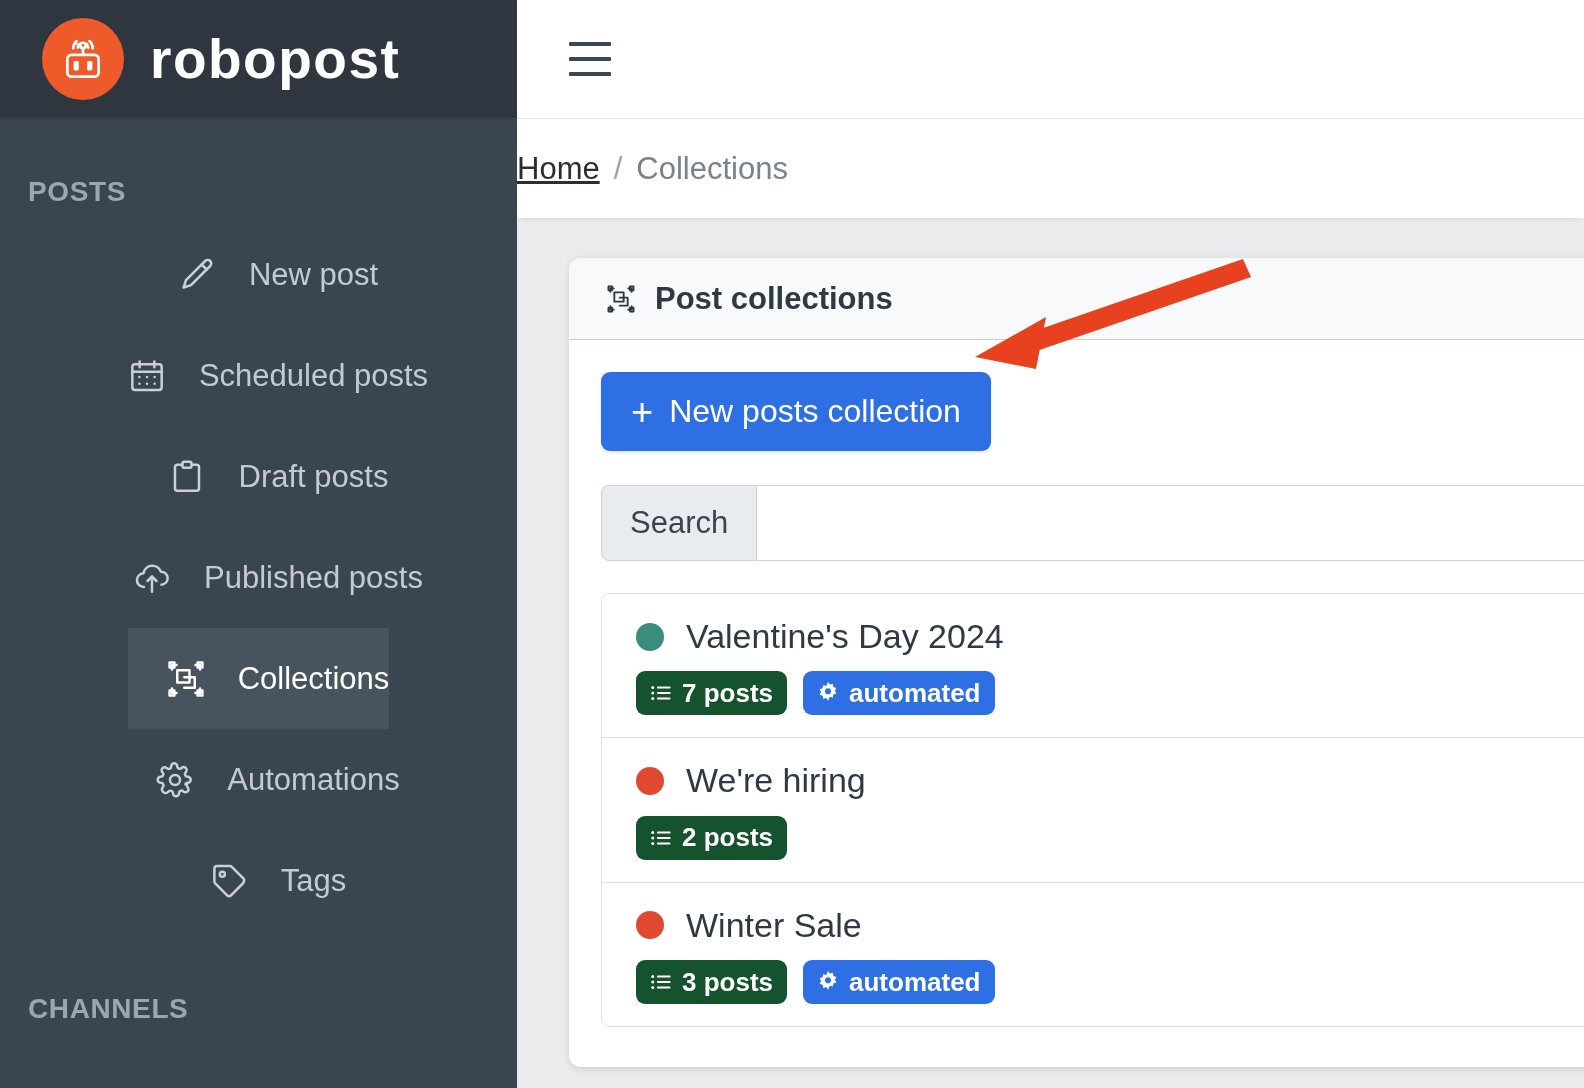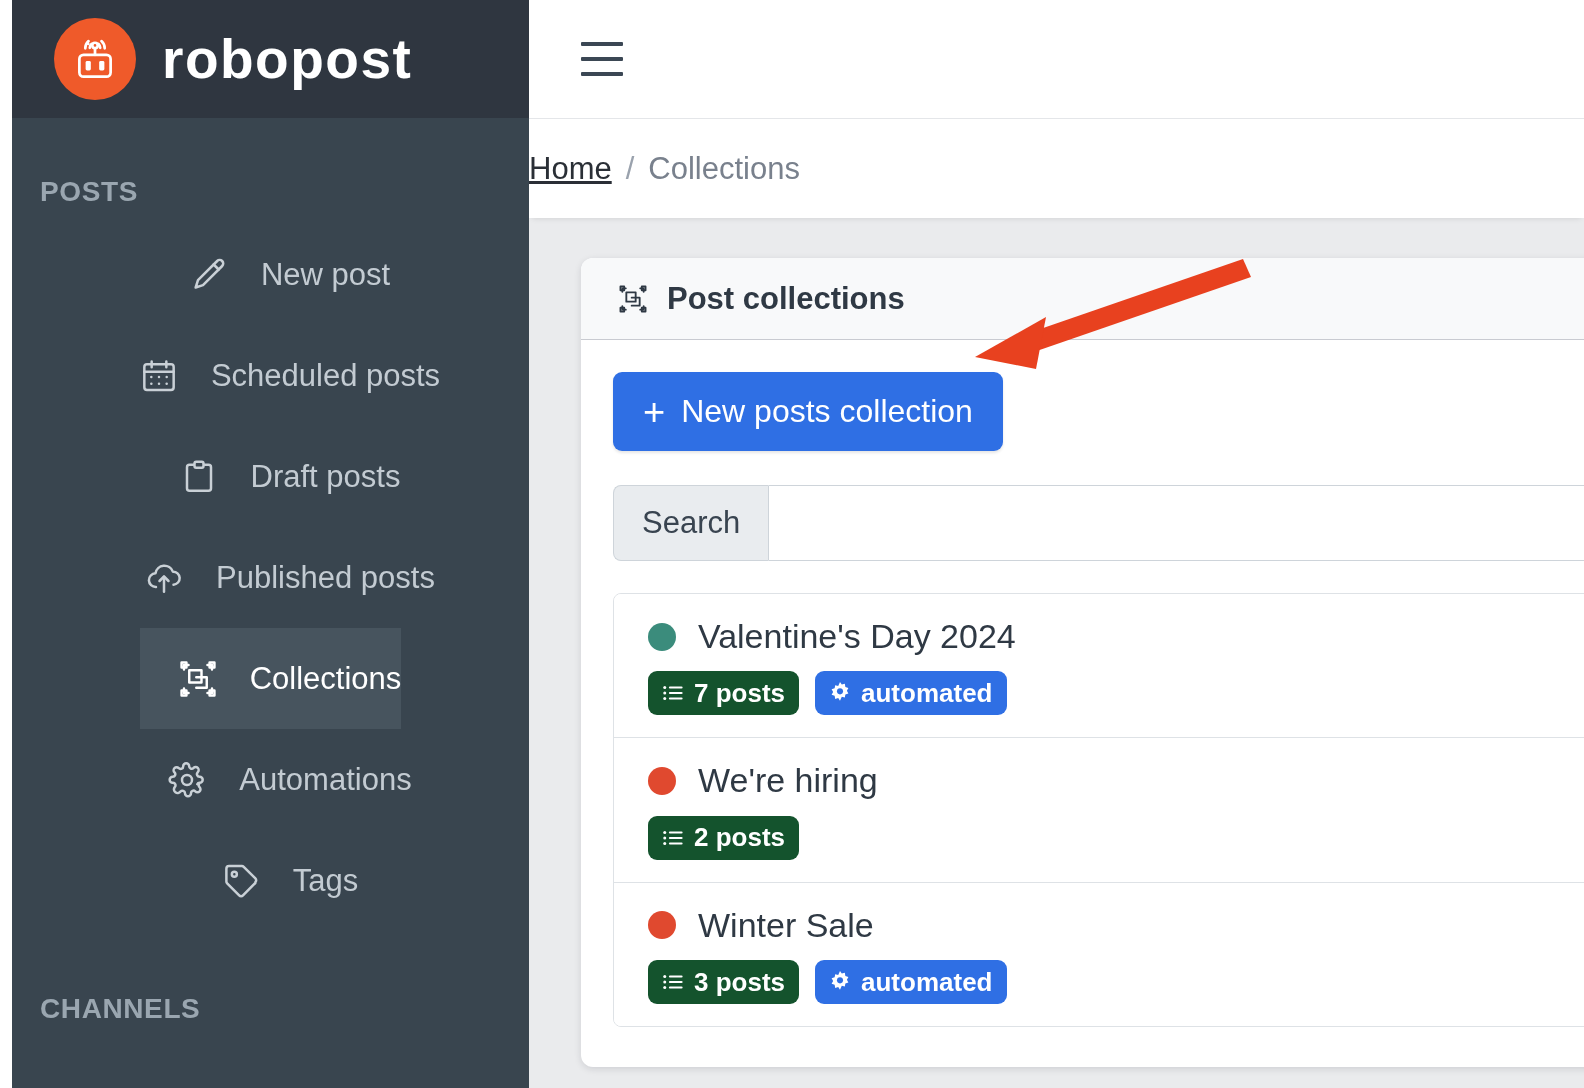--- a/index.html
+++ b/index.html
@@ -10,21 +10,20 @@
     background: #ffffff;
   }
   #app { position: relative; width: 1584px; height: 1088px; display: flex; }
 
   
   .sidebar {
     width: 517px; height: 1088px; flex: 0 0 517px;
     background: #39454f;
     display: flex; flex-direction: column;
     overflow: hidden;
-    margin-left: 12px;
   }
   .brand {
     height: 118px; flex: 0 0 118px;
     background: #2f3640;
     display: flex; align-items: center;
     padding-left: 42px; gap: 26px;
   }
   .brand-mark {
     width: 82px; height: 82px; flex: 0 0 82px;
     border-radius: 50%;

